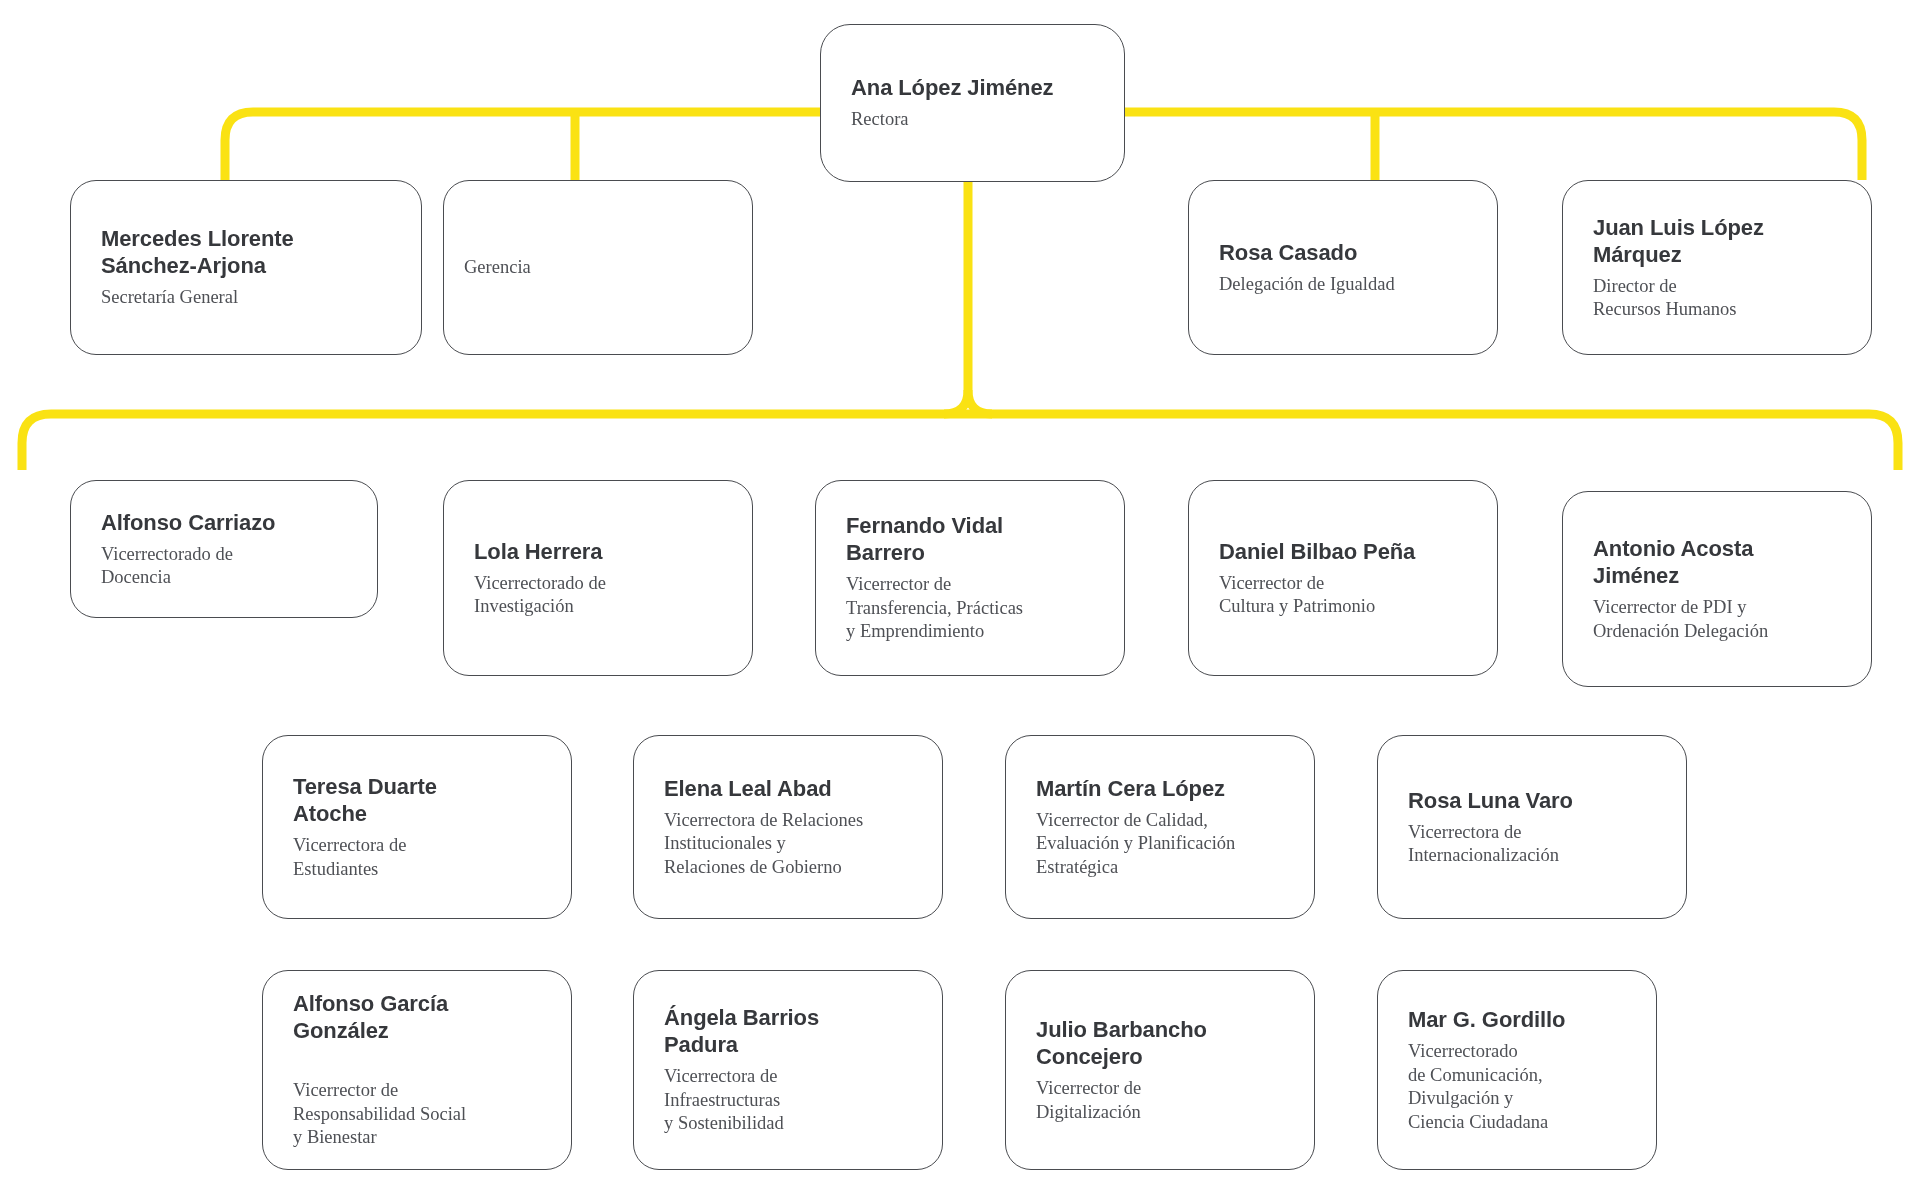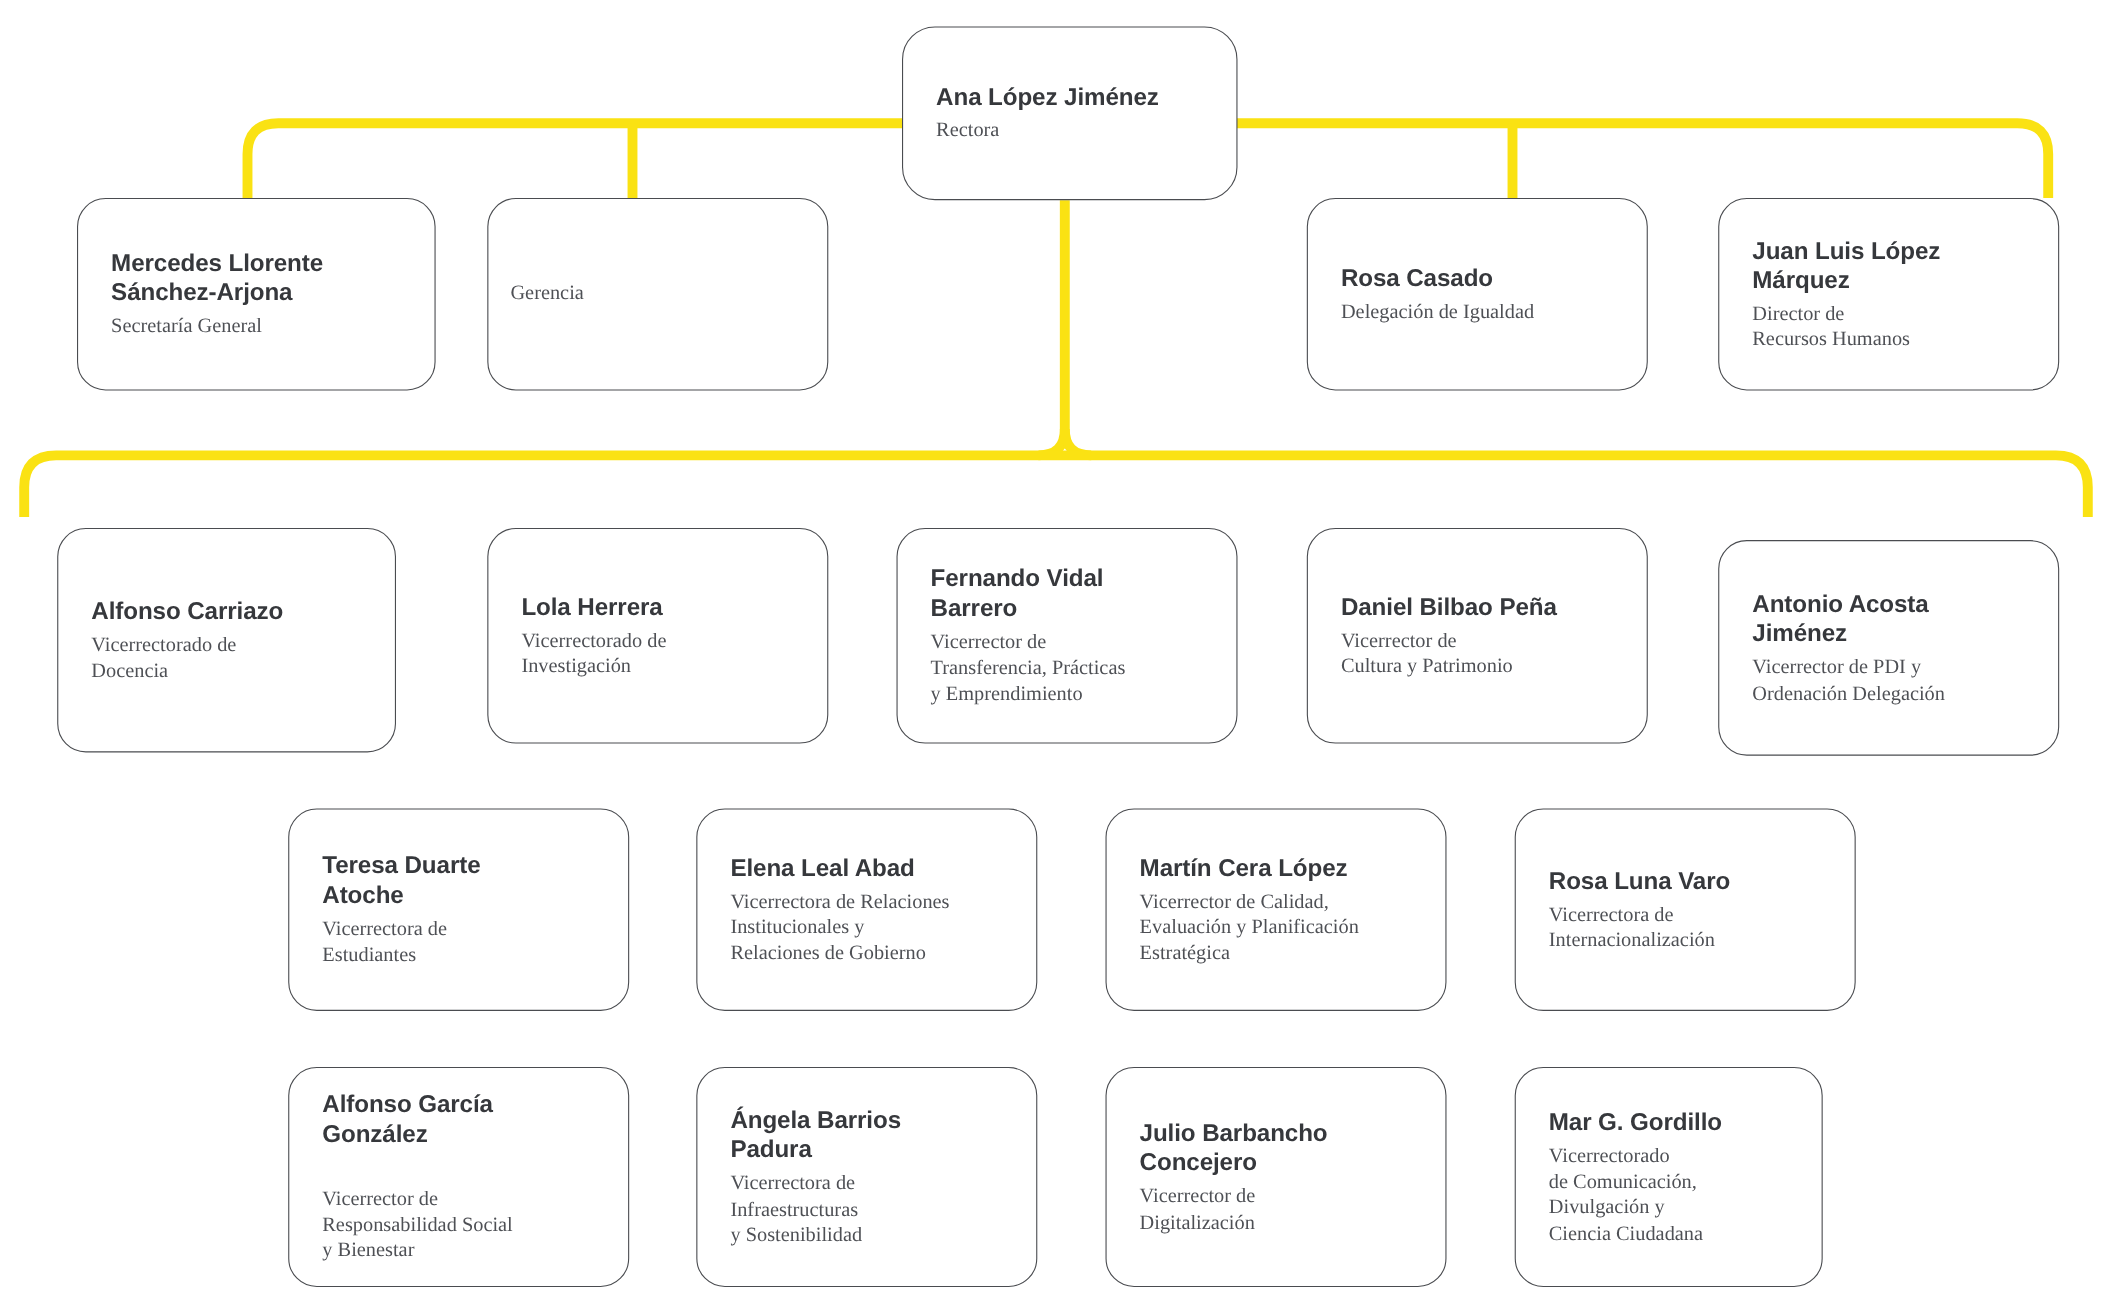--- a/index.html
+++ b/index.html
@@ -77,21 +77,21 @@
     <path d="M 968 390 Q 968 414 992 414" stroke="#FAE213" stroke-width="9" fill="none" stroke-linecap="butt"></path>
 
     <path d="M 22 470 L 22 443 Q 22 414 51 414 L 1869 414 Q 1898 414 1898 443 L 1898 470" stroke="#FAE213" stroke-width="9" fill="none" stroke-linecap="butt"></path>
   </svg>
 
   <div class="node" style="left:820px; top:24px; width:305px; height:158px; border-radius:30px;">
     <div class="name">Ana López Jiménez</div>
     <div class="role">Rectora</div>
   </div>
 
-  <div class="node" style="left:70px; top:180px; width:326px; height:175px;">
+  <div class="node" style="left:70px; top:180px; width:352px; height:175px;">
     <div class="name">Mercedes Llorente
 Sánchez-Arjona</div>
     <div class="role">Secretaría General</div>
   </div>
 
   <div class="node no-name" style="left:443px; top:180px; width:310px; height:175px;padding-left:20px;">
 
     <div class="role">Gerencia</div>
   </div>
 
@@ -100,21 +100,21 @@
     <div class="role">Delegación de Igualdad</div>
   </div>
 
   <div class="node" style="left:1562px; top:180px; width:310px; height:175px;">
     <div class="name">Juan Luis López
 Márquez</div>
     <div class="role">Director de
 Recursos Humanos</div>
   </div>
 
-  <div class="node" style="left:52px; top:480px; width:308px; height:204px;">
+  <div class="node" style="left:70px; top:480px; width:308px; height:138px;">
     <div class="name">Alfonso Carriazo</div>
     <div class="role">Vicerrectorado de
 Docencia</div>
   </div>
 
   <div class="node" style="left:443px; top:480px; width:310px; height:196px;">
     <div class="name">Lola Herrera</div>
     <div class="role">Vicerrectorado de
 Investigación</div>
   </div>

